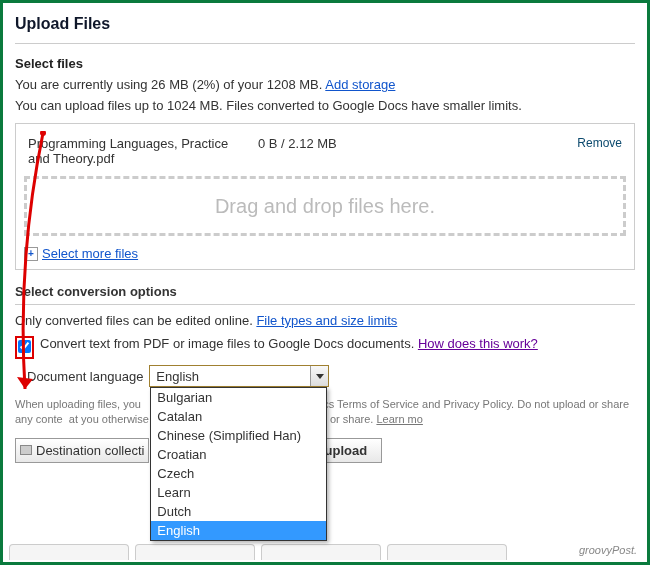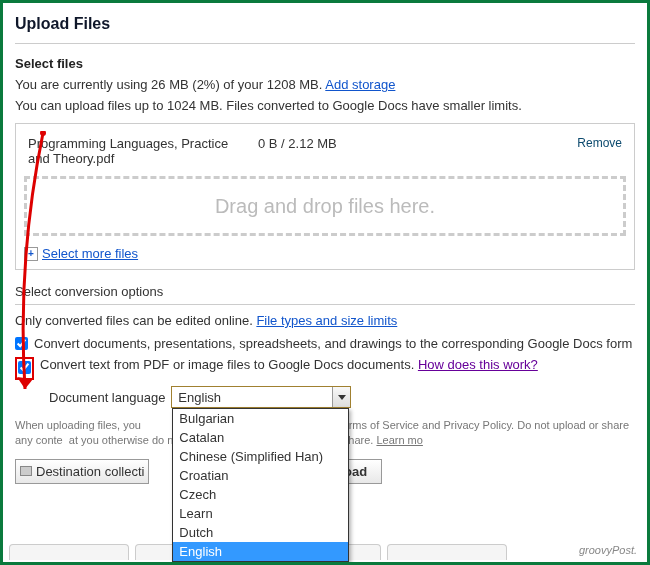--- a/index.html
+++ b/index.html
@@ -11,26 +11,26 @@
     .storage-line a, .link { color: #1155cc; text-decoration: underline; }
     .upload-info { margin-bottom: 10px; }
     .file-panel { border: 1px solid #ccc; padding: 8px; margin-bottom: 14px; }
     .file-row { display: flex; align-items: flex-start; padding: 4px 4px 10px 4px; }
     .file-name { width: 230px; padding-right: 8px; }
     .file-size { width: 140px; }
     .file-remove { margin-left: auto; color: #0c4a6e; font-size: 12px; cursor: pointer; }
     .drop-zone { border: 3px dashed #ccc; height: 60px; display: flex; align-items: center; justify-content: center; color: #bbb; font-size: 20px; margin-bottom: 10px; }
     .select-more { display: flex; align-items: center; gap: 4px; margin-top: 6px; }
     .select-more .plus-icon { width: 14px; height: 14px; border: 1px solid #999; display: inline-flex; align-items: center; justify-content: center; font-size: 10px; font-weight: bold; color: #1155cc; }
-    .conv-section-title { font-size: 13px; font-weight: normal; padding-bottom: 5px; border-bottom: 1px solid #ccc; margin-bottom: 8px; }
+    .conv-section-title { font-size: 13px; font-weight: bold; padding-bottom: 5px; border-bottom: 1px solid #ccc; margin-bottom: 8px; }
     .conv-line { margin-bottom: 8px; position: relative; }
     .checkbox-row { display: flex; align-items: flex-start; gap: 6px; margin-bottom: 6px; }
     .checkbox-row input[type="checkbox"] { margin-top: 1px; }
     .highlight-box { border: 2px solid #d00; padding: 1px; display: inline-block; }
-    .lang-row { display: flex; align-items: center; gap: 6px; margin-left: 34px; margin-bottom: 10px; position: relative; }
+    .lang-row { display: flex; align-items: center; gap: 6px; margin-left: 12px; margin-bottom: 10px; position: relative; }
     .lang-label { }
     .select-box { border: 1px solid #a08030; background: #fff; width: 180px; height: 22px; display: flex; align-items: center; position: relative; }
     .select-val { padding-left: 6px; flex: 1; }
     .select-btn { width: 18px; height: 20px; border-left: 1px solid #999; background: linear-gradient(#f8f8f8,#ddd); display: flex; align-items: center; justify-content: center; }
     .select-btn::after { content: ""; border-left: 4px solid transparent; border-right: 4px solid transparent; border-top: 5px solid #333; }
     .dropdown { position: absolute; top: 21px; left: 0; width: 177px; border: 1px solid #333; background: #fff; z-index: 10; box-shadow: 2px 2px 4px rgba(0,0,0,0.3); }
     .dropdown-item { padding: 2px 6px; font-size: 13px; }
     .dropdown-item.selected { background: #3399ff; color: #fff; }
     .disclaimer { color: #777; font-size: 11px; margin-bottom: 10px; margin-top: 4px; line-height: 1.4; }
     .disclaimer a { color: #777; text-decoration: underline; }
@@ -64,24 +64,20 @@
     <div class="drop-zone">Drag and drop files here.</div>
     <div class="select-more">
       <span class="plus-icon">+</span>
       <a href="#" class="link">Select more files</a>
     </div>
   </div>
 
   <h2 class="conv-section-title">Select conversion options</h2>
   <div class="conv-line">
     <span>Only converted files can be edited online. </span><a href="#" class="link">File types and size limits</a>
-  </div>
-  <div class="checkbox-row">
-    <input type="checkbox" checked="" style="">
-    <span>Convert documents, presentations, spreadsheets, and drawings to the corresponding Google Docs form</span>
   </div>
   <div class="checkbox-row">
     <span class="highlight-box"><input type="checkbox" checked="" style=""></span>
     <span>
       <span>Convert text from PDF or image files to Google Docs documents. </span><a href="#" class="link" style="color:#609">How does this work?</a>
     </span>
   </div>
   <div class="lang-row">
     <span class="lang-label">Document language</span>
     <div class="select-box">

